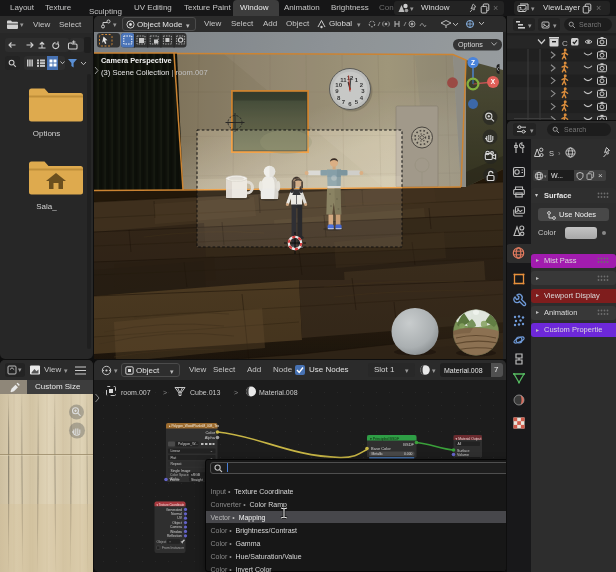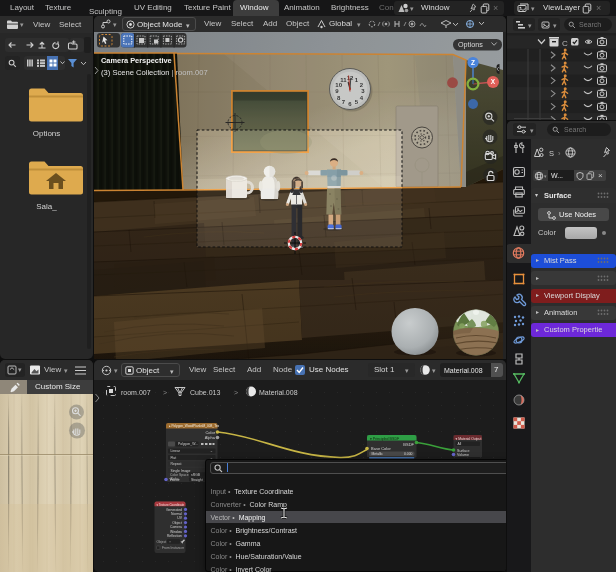--- a/index.html
+++ b/index.html
@@ -1152,21 +1152,21 @@
             <circle cx="2" cy="2" r="1.4" fill="none" stroke="#e0e0e0" stroke-width="0.9"></circle>
             <circle cx="7" cy="7" r="1.4" fill="none" stroke="#e0e0e0" stroke-width="0.9"></circle>
             <path d="M2,3.5 V7 h3.5" fill="none" stroke="#e0e0e0" stroke-width="0.9"></path>
           </svg>
       <div class="abs" style="left:21px;top:3px;color:#f0f0f0;font-size:7.5px;line-height:8px">Use Nodes</div>
     </div>
     <div class="abs" style="left:7px;top:90px;width:24px;color:#c9c9c9;font-size:7.5px;line-height:8px">Color</div>
     <div class="abs" style="left:34px;top:88px;width:32px;height:12px;background:#b8b8b8;border-radius:3px;background:linear-gradient(#c4c4c4,#a8a8a8)"></div>
     <div class="abs" style="left:71px;top:92px;width:4px;height:4px;background:#888;border-radius:50%"></div>
 
-    <div class="abs cpanel" style="left:0;top:114.9px;width:85px;height:14px;background:#1d4ed8;border-radius:3px">
+    <div class="abs cpanel" style="left:0;top:114.9px;width:85px;height:14px;background:#a21caf;border-radius:3px">
       <div class="abs" style="left:5px;top:3.5px;color:#bbb;font-size:6px;line-height:6px">▸</div>
       <div class="abs" style="left:13px;top:3px;color:#dadada;font-size:7.5px;line-height:8px">Mist Pass</div>
       <svg class="abs" style="left:66px;top:3.5px" width="12" height="7" viewBox="0 0 12 7">
             <g fill="#6e6e6e">
               <circle cx="1.5" cy="1.5" r="0.9"></circle>
               <circle cx="4.5" cy="1.5" r="0.9"></circle>
               <circle cx="7.5" cy="1.5" r="0.9"></circle>
               <circle cx="10.5" cy="1.5" r="0.9"></circle>
               <circle cx="1.5" cy="5" r="0.9"></circle>
               <circle cx="4.5" cy="5" r="0.9"></circle>

